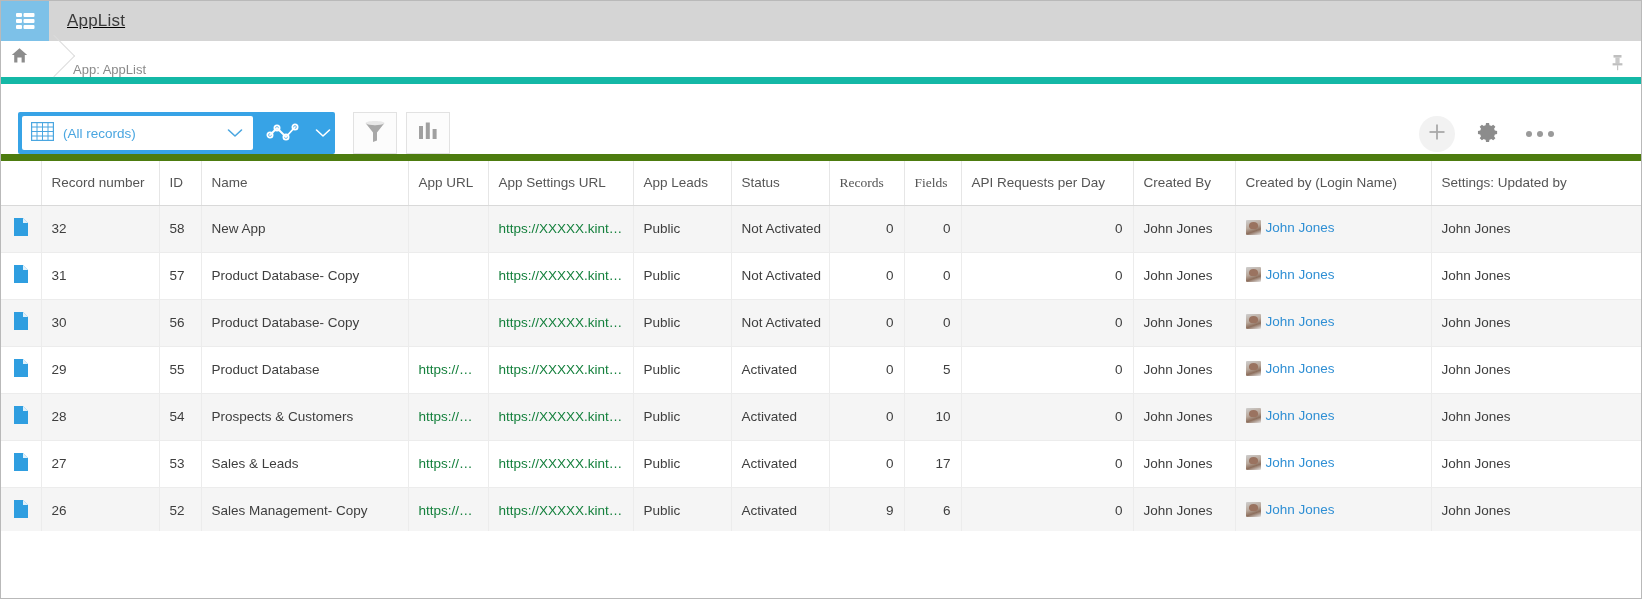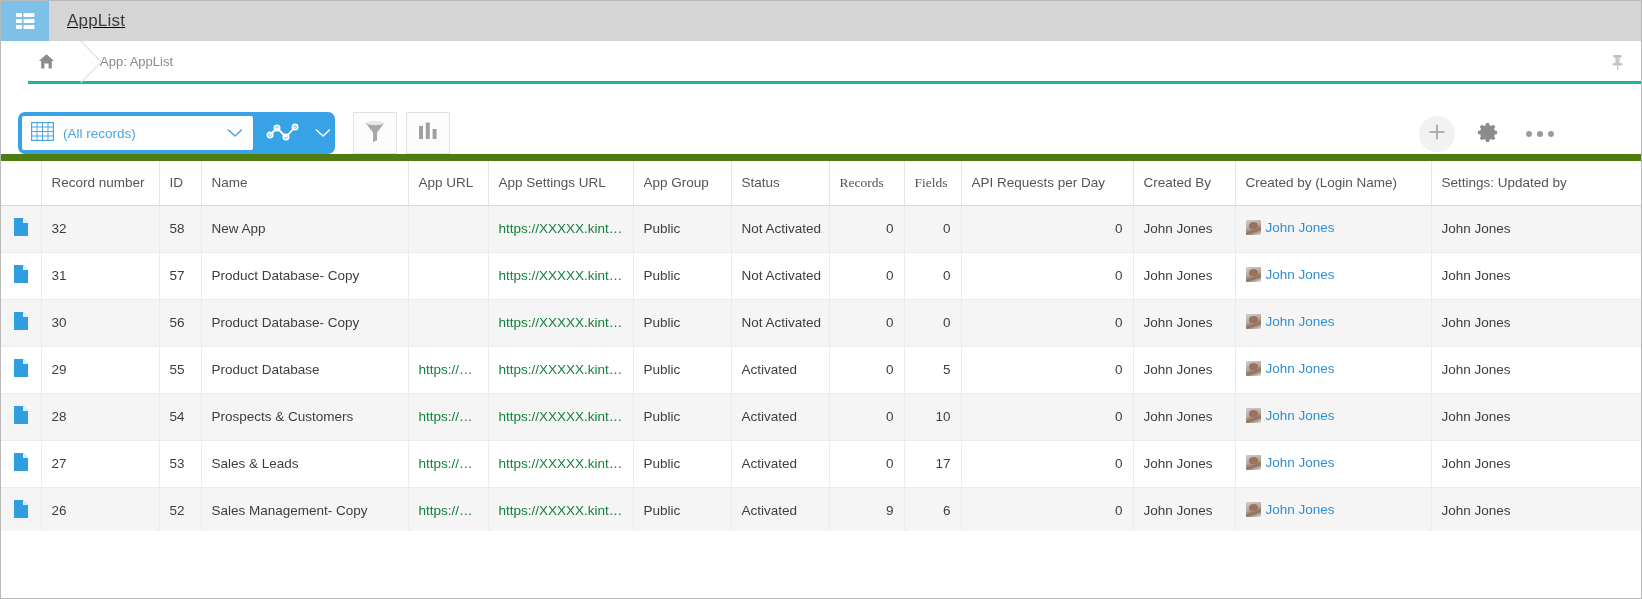--- a/index.html
+++ b/index.html
@@ -40,24 +40,23 @@
     color: #3b3b3b;
     margin-left: 18px;
     letter-spacing: .2px;
   }
 
   
   .breadcrumb-bar {
     position: relative;
     height: 43px;
     background: #ffffff;
-    border-bottom: 3px solid #14b8a6;
+    border-bottom: 7px solid #14b8a6;
     display: flex;
-    align-items: center;
-    margin-left: 27px;
+    align-items: flex-end;
   }
   .home-cell {
     width: 36px; height: 43px;
     display: flex; align-items: center; justify-content: center;
     flex: 0 0 36px;
   }
   .chev-sep {
     width: 22px; height: 43px;
     position: relative; flex: 0 0 22px;
   }
@@ -85,21 +84,21 @@
   .toolbar {
     position: relative;
     height: 70px;
     background: #ffffff;
   }
   .view-select {
     position: absolute;
     left: 17px; top: 28px;
     height: 42px;
     background: #37a3e6;
-    border-radius: 7px;
+    border-radius: 2px;
     display: flex; align-items: center;
     padding: 4px;
   }
   .view-input {
     width: 231px; height: 34px;
     background: #fff;
     border-radius: 2px;
     display: flex; align-items: center;
     padding: 0 8px 0 9px;
   }
@@ -370,21 +369,21 @@
         <col style="width:210px">
       </colgroup>
       <thead>
         <tr>
           <th class="c-icon"></th>
           <th>Record number</th>
           <th>ID</th>
           <th>Name</th>
           <th>App URL</th>
           <th>App Settings URL</th>
-          <th>App Group</th>
+          <th>App Leads</th>
           <th>Status</th>
           <th class="num">Records</th>
           <th class="num">Fields</th>
           <th>API Requests per Day</th>
           <th>Created By</th>
           <th>Created by (Login Name)</th>
           <th>Settings: Updated by</th>
         </tr>
       </thead>
       <tbody>

